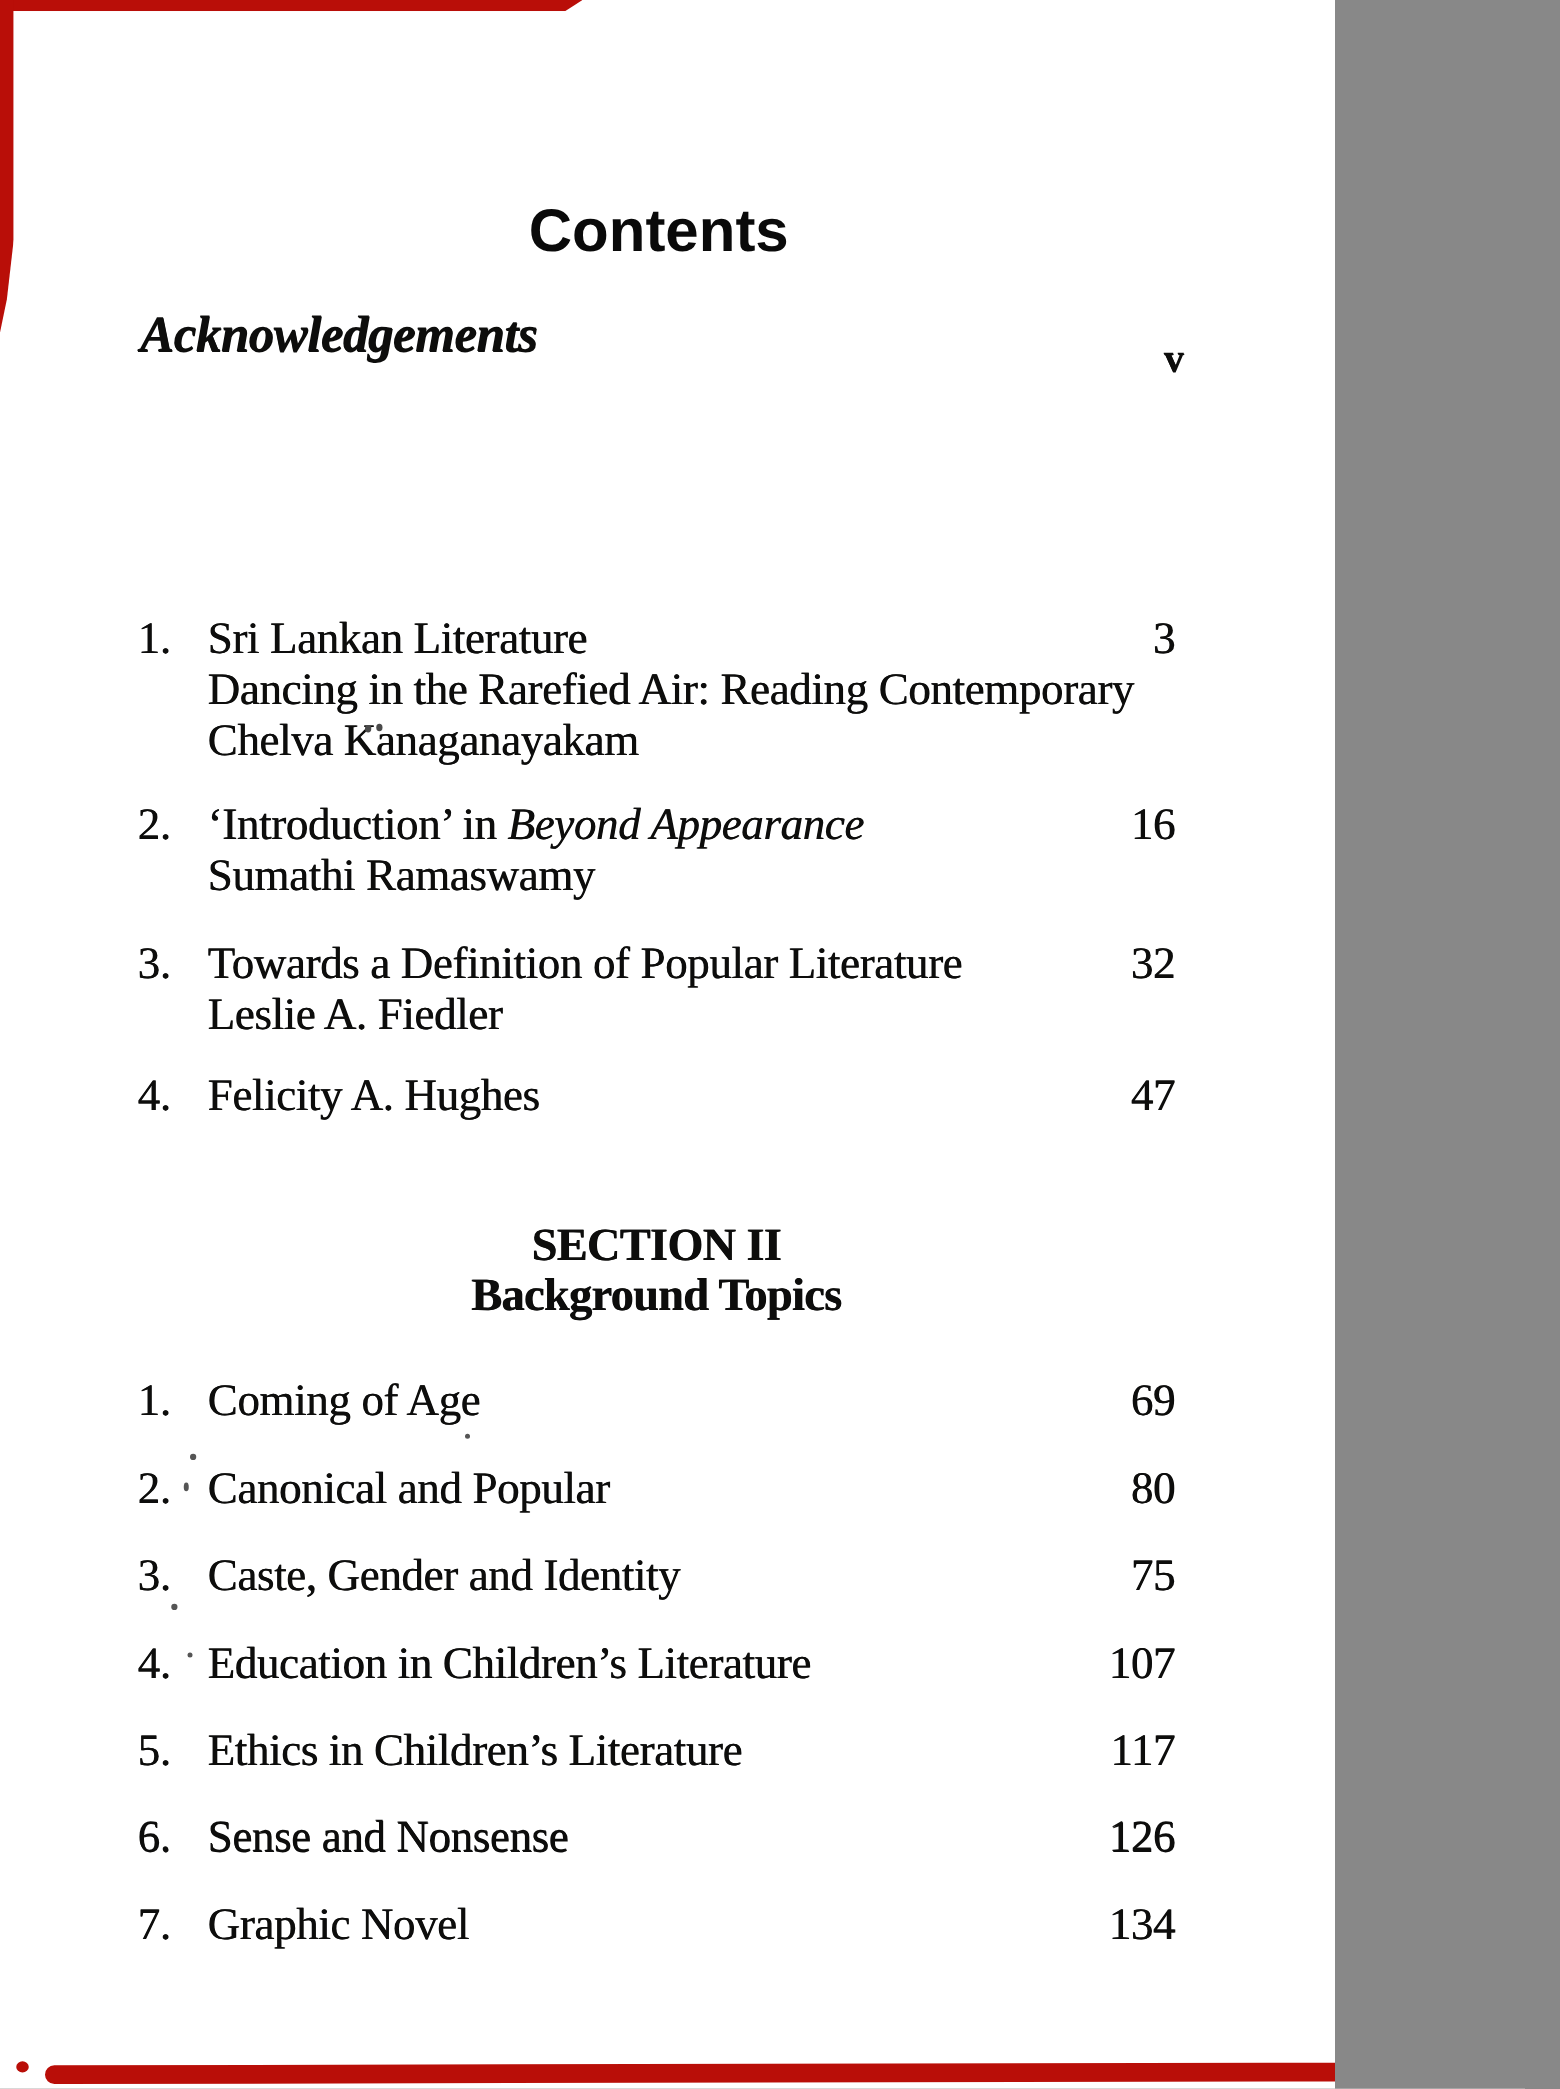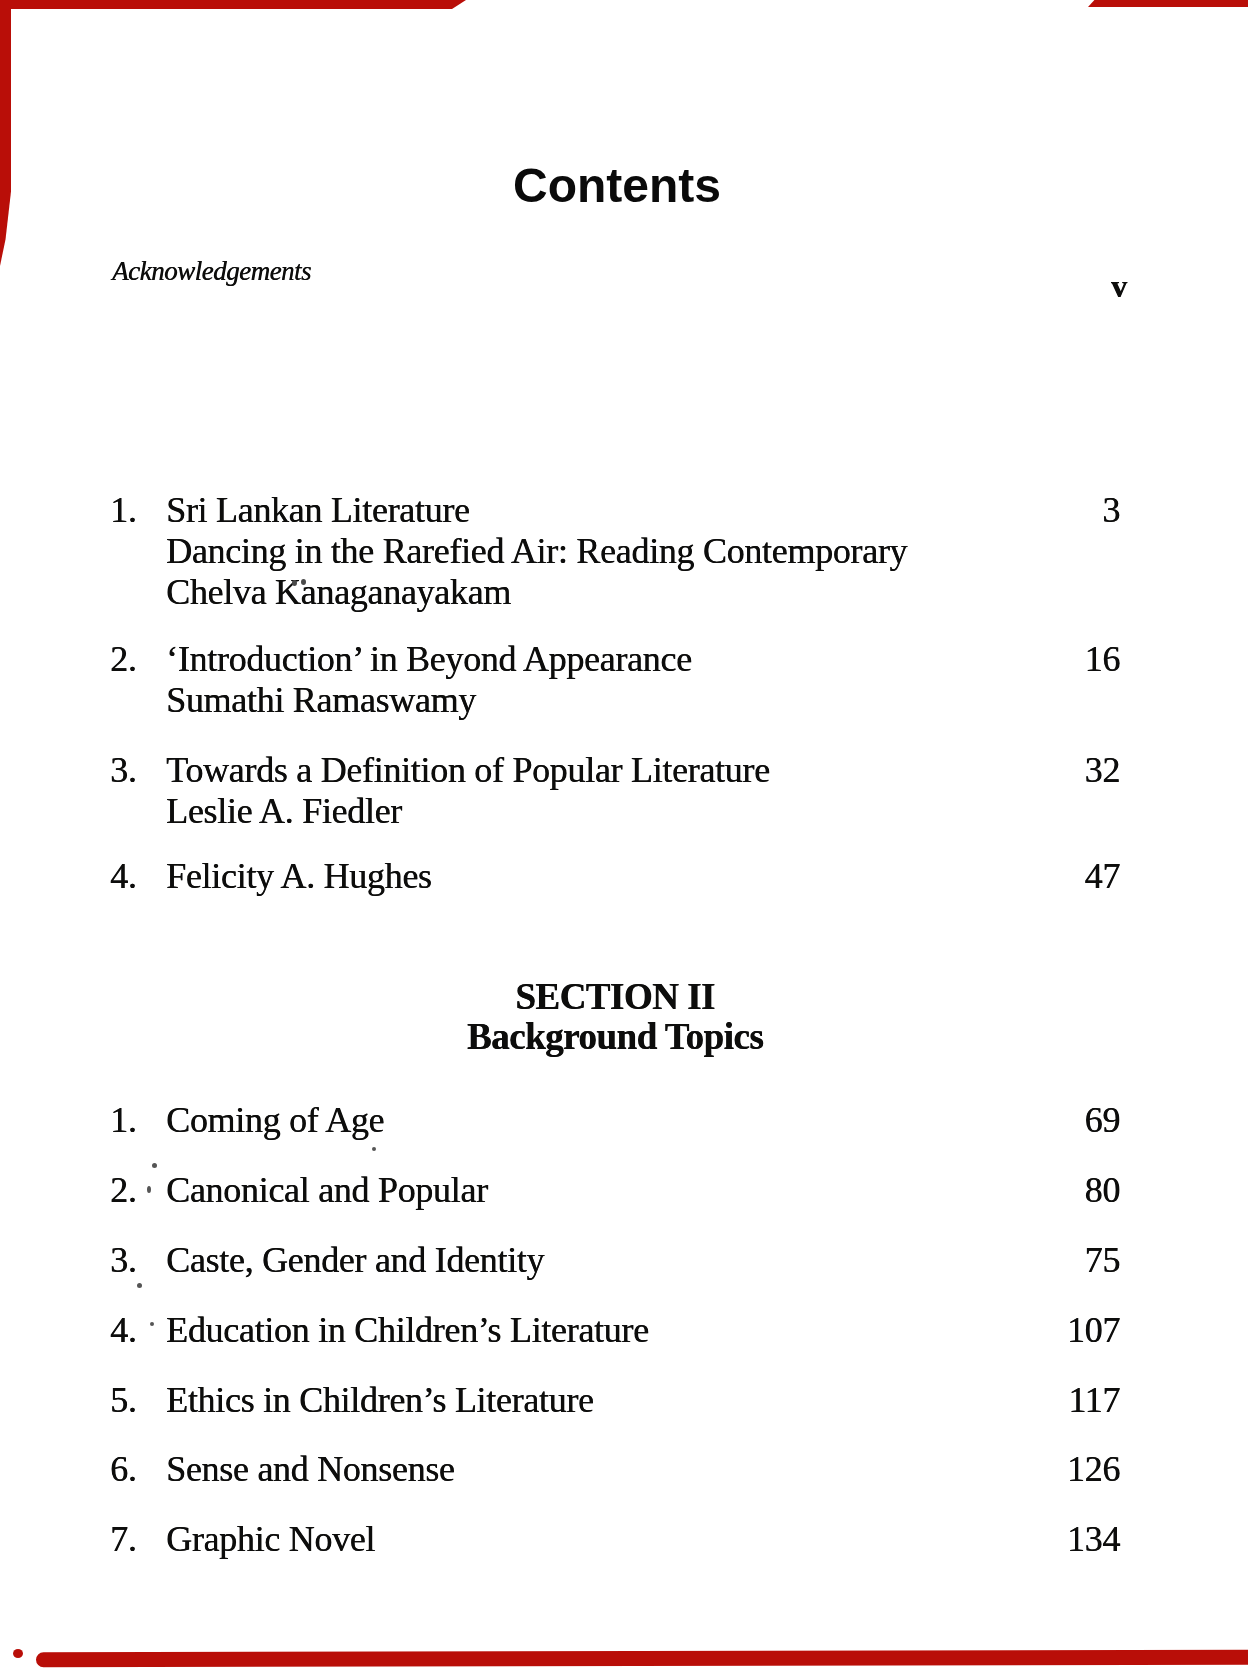--- a/index.html
+++ b/index.html
@@ -9,59 +9,59 @@
   }
   *{box-sizing:border-box;}
   html,body{margin:0;padding:0;}
   body{
     width:1248px;height:1671px;
     background:#888;
     font-family:"Liberation Serif", serif;
   }
   .page{
     position:relative;
-    width:1248px;height:1671px;
+    width:1068px;height:1671px;
     background:var(--paper);
     overflow:hidden;
     color:var(--ink);
   }
   
   .ink{ text-shadow:0.45px 0.2px 0 currentColor; } 
 
   .contents-title{
     position:absolute;top:126px;left:0;right:14px;
     text-align:center;
     font-family:"Liberation Sans", sans-serif;
     font-weight:700;font-size:48px;letter-spacing:0px;
     color:#0a0a0a;
   }
 
   .front-label{
-    position:absolute;left:112px;top:256px;
-    font-style:italic;font-size:27px;letter-spacing:-0.5px;
+    position:absolute;left:112px;top:243px;
+    font-style:italic;font-size:41px;letter-spacing:-0.5px;font-weight:bold;
   }
   .front-page{
     position:absolute;right:121px;top:268px;
     font-size:32px;font-weight:700;
   }
 
   .section-head{
     position:absolute;left:0;right:18px;
     text-align:center;
     font-weight:700;font-size:37px;letter-spacing:-0.5px;
     line-height:40px;
   }
   .section-head .sub{display:block;}
 
   .toc-item{position:absolute;left:0;right:0;font-size:36px;letter-spacing:-0.3px;}
   .toc-item .num{position:absolute;left:110px;line-height:41px;}
   .toc-item .entry{position:absolute;left:166px;right:235px;}
   .toc-item .tline{display:block;line-height:41px;white-space:nowrap;}
   .toc-item .author{}
-  .toc-item .ital{}
+  .toc-item .ital{font-style:italic;}
   .toc-item .pg{position:absolute;right:128px;top:0;line-height:41px;text-align:right;}
 
   
   .edge{position:absolute;background:var(--edge);}
   .edge-top-left{left:0;top:0;width:466px;height:9px;
     clip-path:polygon(0 0,100% 0,97% 100%,0 100%);}
   .edge-left{left:0;top:0;width:11px;height:266px;
     clip-path:polygon(0 0,100% 0,100% 72%,50% 90%,0 100%);}
   .edge-top-right{left:1088px;top:0;width:160px;height:7px;
     clip-path:polygon(4% 0,100% 0,100% 100%,0 100%);}

